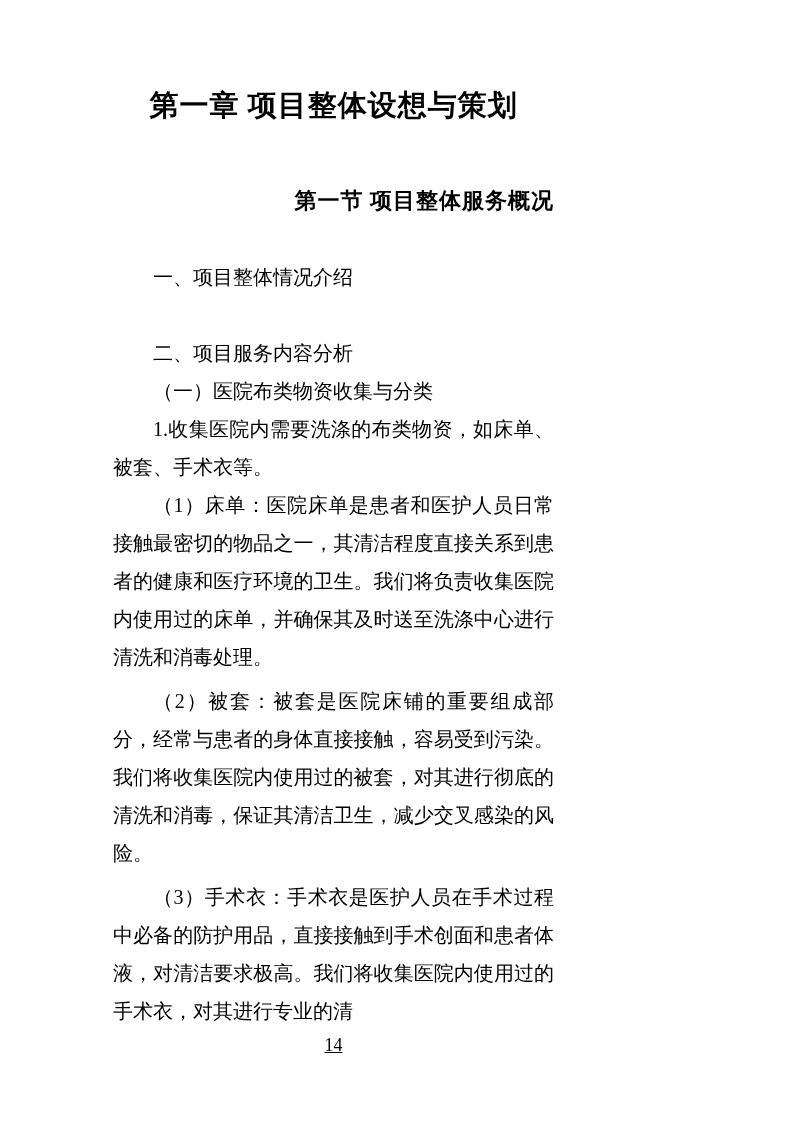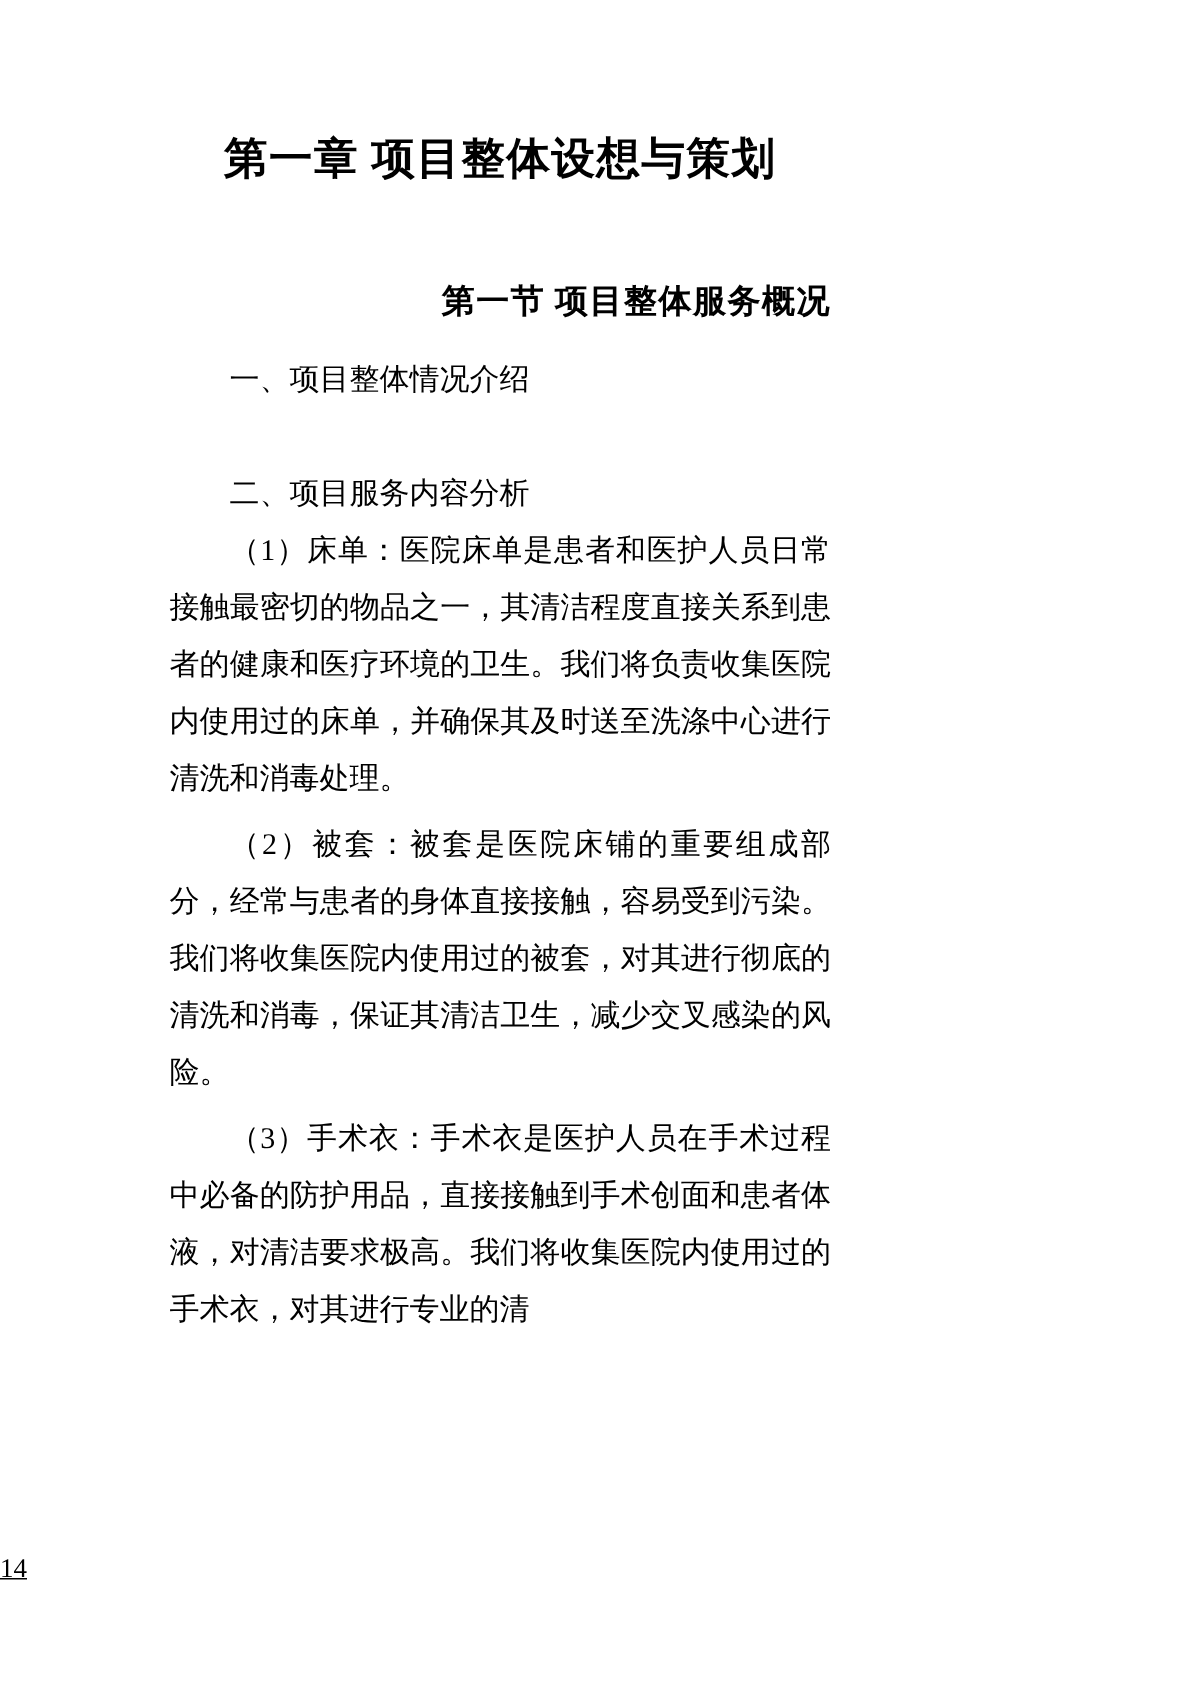--- a/index.html
+++ b/index.html
@@ -30,56 +30,58 @@
     margin: 14px 0 0 0;
   }
   .section-title {
     font-size: 22px;
     font-weight: bold;
     text-align: right;
     letter-spacing: 1px;
     margin: 60px 0 0 0;
   }
   .body-text {
-    margin-top: 18px;
+    margin-top: 42px;
   }
   .para {
     font-size: 20px;
     line-height: 38px;
     text-align: justify;
     text-indent: 2em;
     margin: 0;
     word-break: break-all;
   }
   .gap-before {
     margin-top: 38px;
   }
   .sm-gap {
     margin-top: 6px;
   }
   .page-number {
     position: absolute;
     left: 0;
     right: 0;
     bottom: 66px;
-    text-align: left;
+    text-align: center;
     font-size: 18px;
     text-decoration: underline;
   }
 </style>
 </head>
 <body>
 
 <div class="page">
   <div class="chapter-title">第一章 项目整体设想与策划</div>
 
   <div class="section-title">第一节 项目整体服务概况</div>
 
   <div class="body-text">
     <p class="para">一、项目整体情况介绍</p>
     <p class="para gap-before">二、项目服务内容分析</p>
+    <p class="para">（一）医院布类物资收集与分类</p>
+    <p class="para">1.收集医院内需要洗涤的布类物资，如床单、被套、手术衣等。</p>
     <p class="para">（1）床单：医院床单是患者和医护人员日常接触最密切的物品之一，其清洁程度直接关系到患者的健康和医疗环境的卫生。我们将负责收集医院内使用过的床单，并确保其及时送至洗涤中心进行清洗和消毒处理。</p>
     <p class="para sm-gap">（2）被套：被套是医院床铺的重要组成部分，经常与患者的身体直接接触，容易受到污染。我们将收集医院内使用过的被套，对其进行彻底的清洗和消毒，保证其清洁卫生，减少交叉感染的风险。</p>
     <p class="para sm-gap">（3）手术衣：手术衣是医护人员在手术过程中必备的防护用品，直接接触到手术创面和患者体液，对清洁要求极高。我们将收集医院内使用过的手术衣，对其进行专业的清</p>
   </div>
 
   <div class="page-number">14</div>
 </div>
 
 </body></html>

